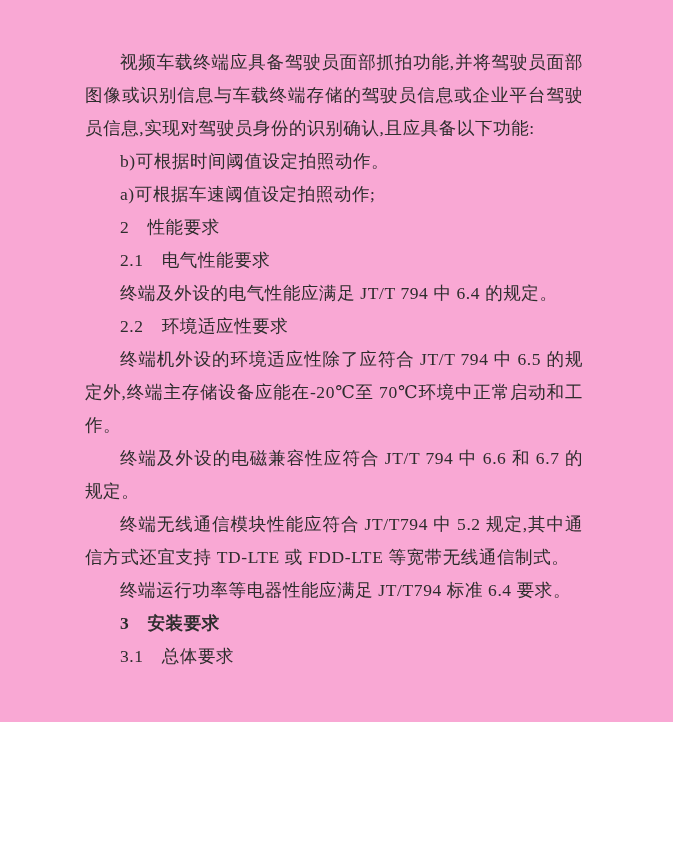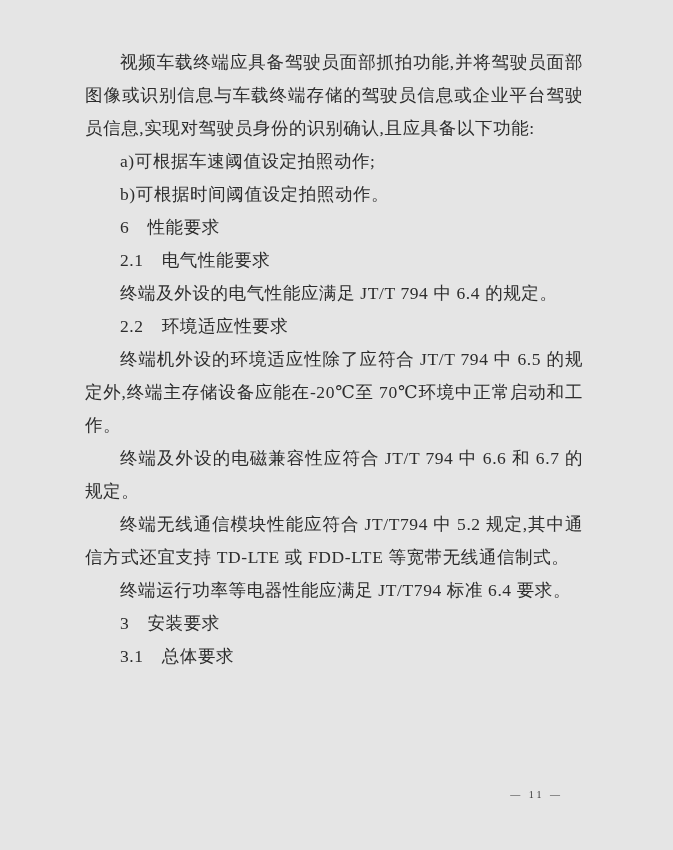--- a/index.html
+++ b/index.html
@@ -3,22 +3,22 @@
 <meta charset="utf-8">
 <style>
   html, body {
     margin: 0;
     padding: 0;
     background: #ffffff;
   }
   .page {
     position: relative;
     width: 673px;
-    height: 850px;
-    background: #e5e5e5;
+    height: 722px;
+    background: #f9a8d4;
     font-family: "Liberation Serif", "DejaVu Serif", serif;
     color: #2d2d2d;
     overflow: hidden;
     box-sizing: border-box;
   }
   .doc-body {
     position: absolute;
     left: 85px;
     top: 46px;
     width: 498px;
@@ -26,41 +26,41 @@
   .doc-body p {
     margin: 0;
     font-size: 17.5px;
     line-height: 33px;
     letter-spacing: 0.6px;
     text-align: justify;
     text-indent: 2em;
     white-space: pre-wrap;
   }
   .p-bold {
-    font-weight: normal;
+    font-weight: bold;
     letter-spacing: 1.2px;
   }
   .page-footer {
     position: absolute;
     top: 789px;
     right: 110px;
     font-size: 10px;
     letter-spacing: 3px;
     color: #3a3a3a;
   }
 </style>
 </head>
 <body>
 
 <div class="page">
   <div class="doc-body">
       <p class="">视频车载终端应具备驾驶员面部抓拍功能,并将驾驶员面部图像或识别信息与车载终端存储的驾驶员信息或企业平台驾驶员信息,实现对驾驶员身份的识别确认,且应具备以下功能:</p>
+      <p class="">b)可根据时间阈值设定拍照动作。</p>
       <p class="">a)可根据车速阈值设定拍照动作;</p>
-      <p class="">b)可根据时间阈值设定拍照动作。</p>
-      <p class="">6　性能要求</p>
+      <p class="">2　性能要求</p>
       <p class="">2.1　电气性能要求</p>
       <p class="">终端及外设的电气性能应满足 JT/T 794 中 6.4 的规定。</p>
       <p class="">2.2　环境适应性要求</p>
       <p class="">终端机外设的环境适应性除了应符合 JT/T 794 中 6.5 的规定外,终端主存储设备应能在-20℃至 70℃环境中正常启动和工作。</p>
       <p class="">终端及外设的电磁兼容性应符合 JT/T 794 中 6.6 和 6.7 的规定。</p>
       <p class="">终端无线通信模块性能应符合 JT/T794 中 5.2 规定,其中通信方式还宜支持 TD-LTE 或 FDD-LTE 等宽带无线通信制式。</p>
       <p class="">终端运行功率等电器性能应满足 JT/T794 标准 6.4 要求。</p>
       <p class="p-bold">3　安装要求</p>
       <p class="">3.1　总体要求</p>
     </div>

